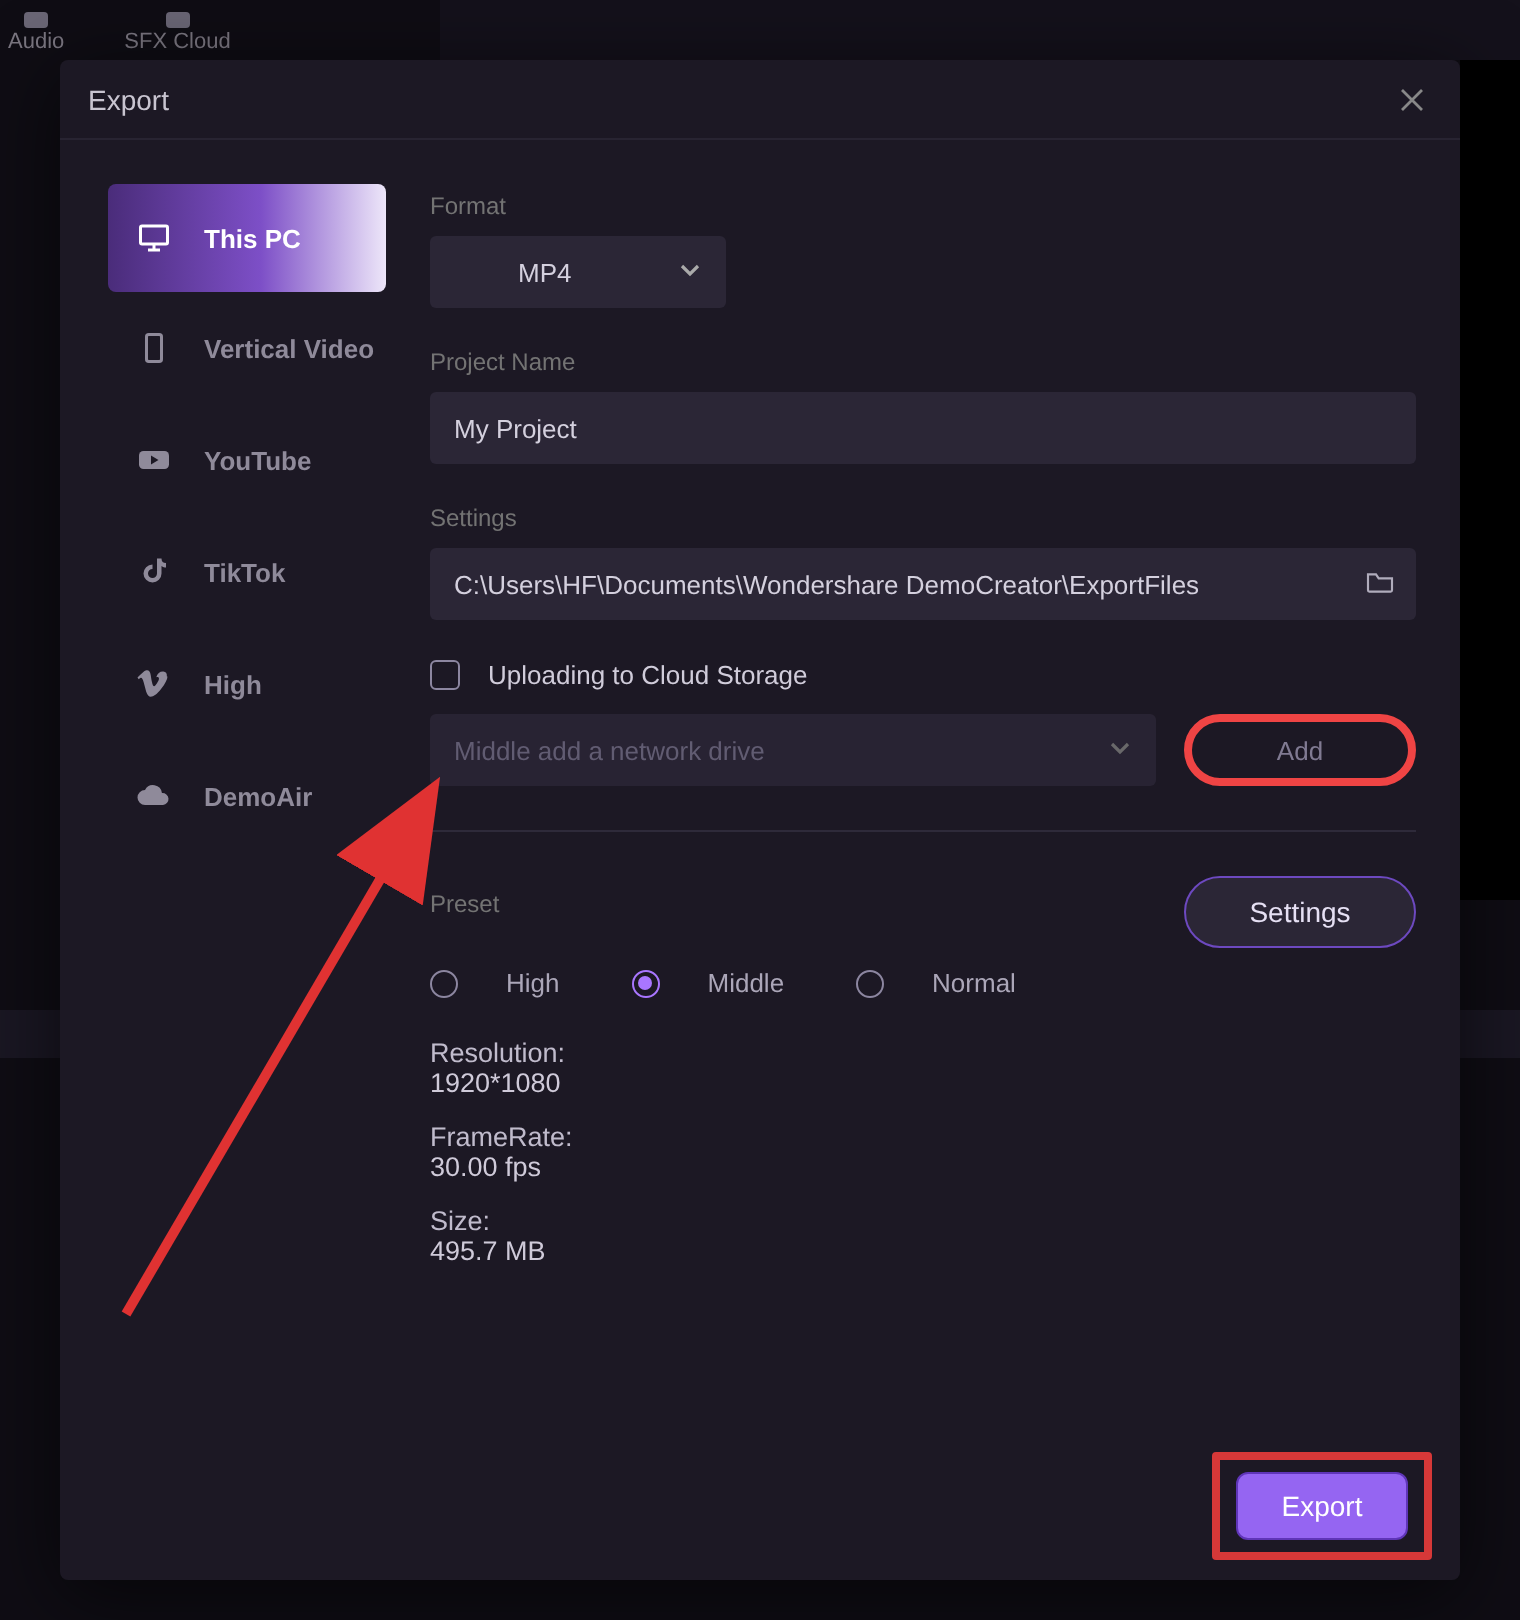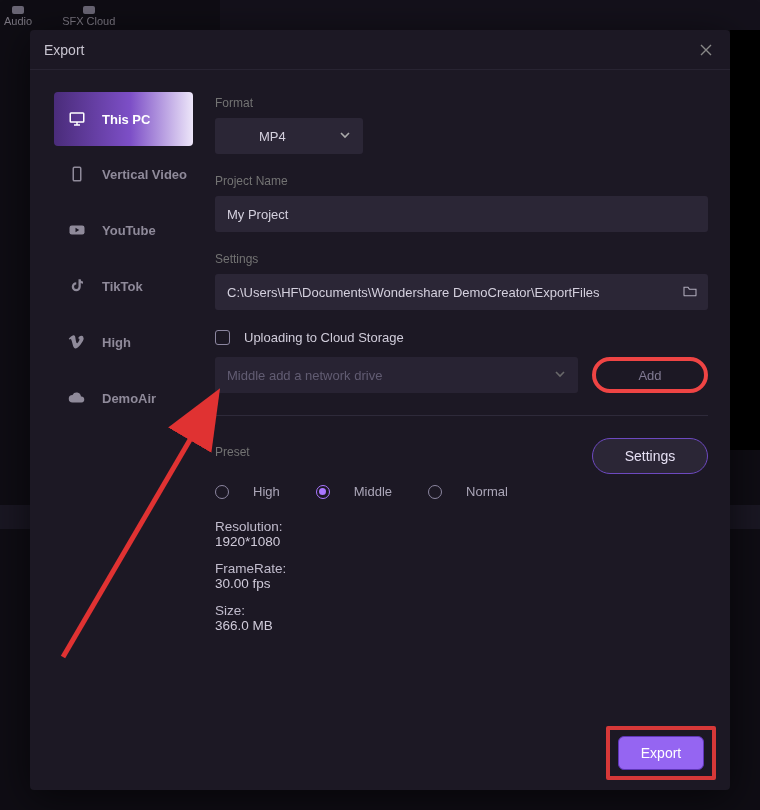--- a/index.html
+++ b/index.html
@@ -353,21 +353,21 @@
       <div class="info-row">
         <span class="k">Resolution:</span>
         <span>1920*1080</span>
       </div>
       <div class="info-row">
         <span class="k">FrameRate:</span>
         <span>30.00 fps</span>
       </div>
       <div class="info-row">
         <span class="k">Size:</span>
-        <span>366.0 MB</span>
+        <span>495.7 MB</span>
       </div>
 
       <div class="modal-footer">
         <div class="export-wrap">
           <button class="export-btn">Export</button>
         </div>
       </div>
 
     </div>
   </div>

